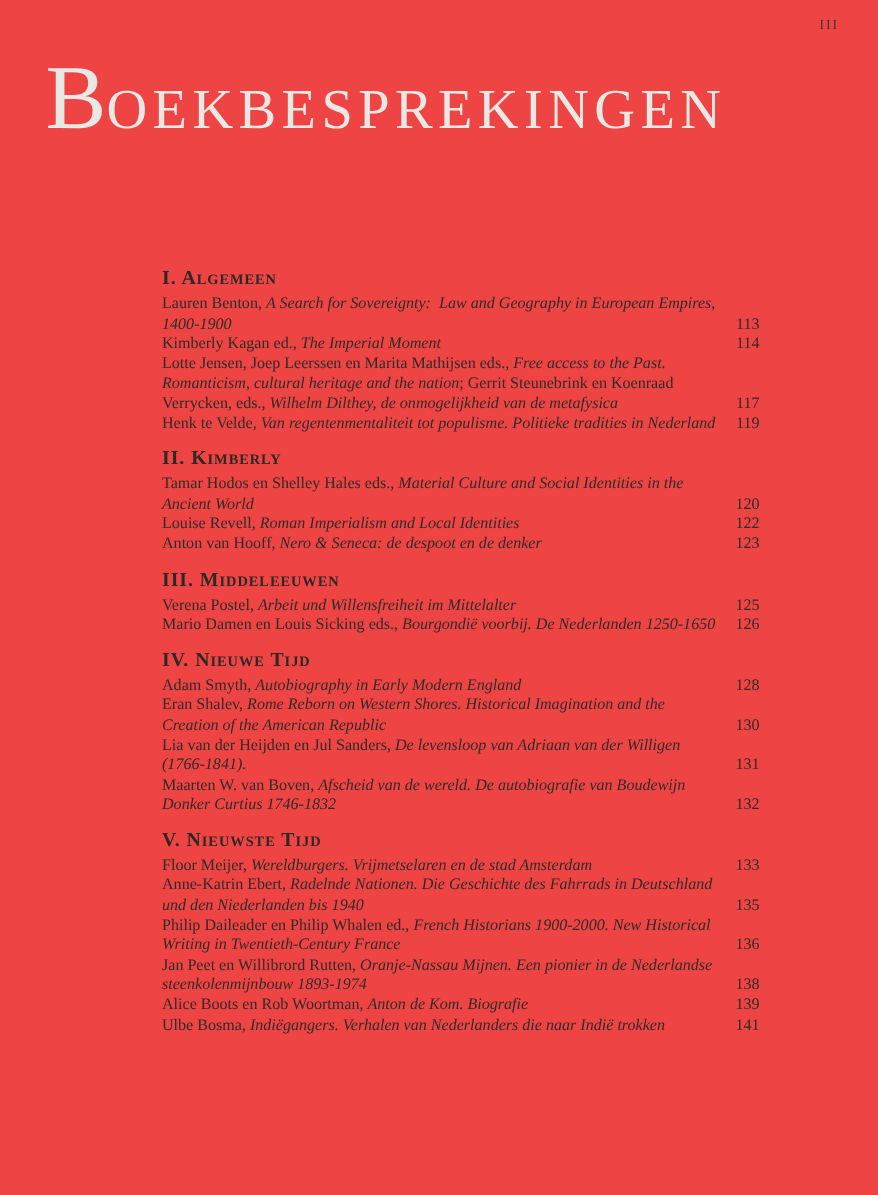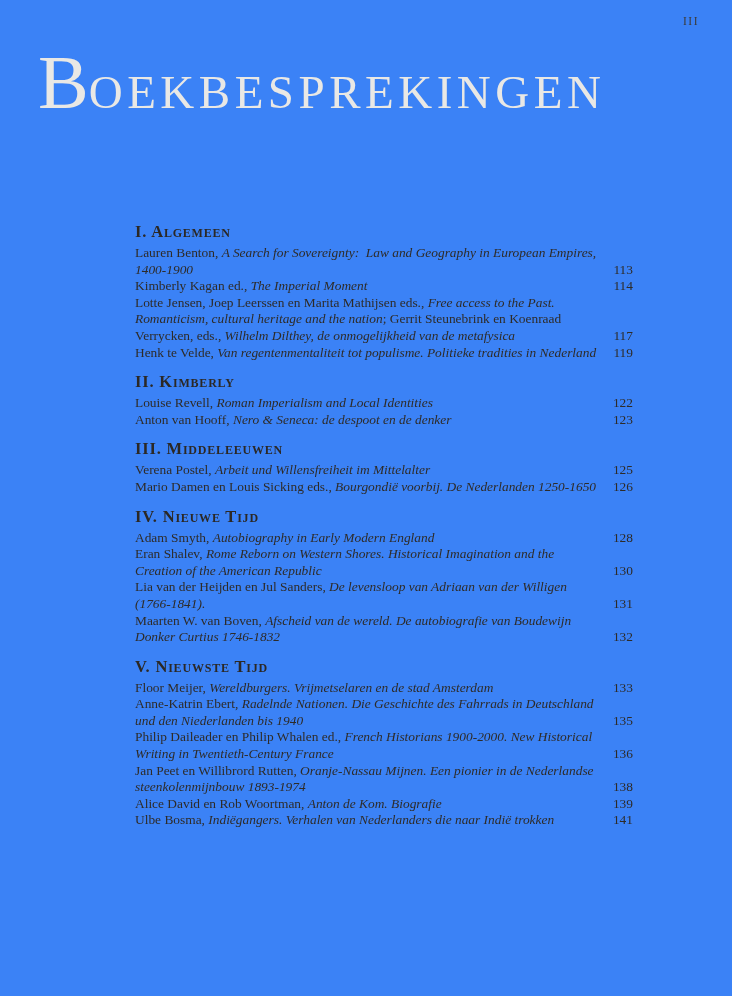--- a/index.html
+++ b/index.html
@@ -4,21 +4,21 @@
 <style>
   html, body {
     margin: 0;
     padding: 0;
     background: #ffffff;
   }
   .page {
     position: relative;
     width: 732px;
     height: 996px;
-    background: #3b82f6;
+    background: #ef4444;
     font-family: "Liberation Serif", serif;
     color: #2e2b28;
     overflow: hidden;
   }
   .folio {
     position: absolute;
     top: 15px;
     right: 33px;
     font-size: 11.5px;
     letter-spacing: 1.5px;
@@ -110,20 +110,24 @@
   <div class="entry">
     <div class="entry-text"><span class="ro">Henk te Velde, </span><span class="it">Van regentenmentaliteit tot populisme. Politieke tradities in Nederland</span></div>
     <div class="entry-page">119</div>
   </div>
 </div>
   </div>
 
   <div class="section">
     <h2 class="section-heading">II. Kimberly</h2>
     <div class="section-entries">
+  <div class="entry">
+    <div class="entry-text"><span class="ro">Tamar Hodos en Shelley Hales eds., </span><span class="it">Material Culture and Social Identities in the Ancient World</span></div>
+    <div class="entry-page">120</div>
+  </div>
 
   <div class="entry">
     <div class="entry-text"><span class="ro">Louise Revell, </span><span class="it">Roman Imperialism and Local Identities</span></div>
     <div class="entry-page">122</div>
   </div>
 
   <div class="entry">
     <div class="entry-text"><span class="ro">Anton van Hooff, </span><span class="it">Nero &amp; Seneca: de despoot en de denker</span></div>
     <div class="entry-page">123</div>
   </div>
@@ -188,21 +192,21 @@
     <div class="entry-text"><span class="ro">Philip Daileader en Philip Whalen ed., </span><span class="it">French Historians 1900-2000. New Historical Writing in Twentieth-Century France</span></div>
     <div class="entry-page">136</div>
   </div>
 
   <div class="entry">
     <div class="entry-text"><span class="ro">Jan Peet en Willibrord Rutten, </span><span class="it">Oranje-Nassau Mijnen. Een pionier in de Nederlandse steenkolenmijnbouw 1893-1974</span></div>
     <div class="entry-page">138</div>
   </div>
 
   <div class="entry">
-    <div class="entry-text"><span class="ro">Alice David en Rob Woortman, </span><span class="it">Anton de Kom. Biografie</span></div>
+    <div class="entry-text"><span class="ro">Alice Boots en Rob Woortman, </span><span class="it">Anton de Kom. Biografie</span></div>
     <div class="entry-page">139</div>
   </div>
 
   <div class="entry">
     <div class="entry-text"><span class="ro">Ulbe Bosma, </span><span class="it">Indiëgangers. Verhalen van Nederlanders die naar Indië trokken</span></div>
     <div class="entry-page">141</div>
   </div>
 </div>
   </div>
 </div>

